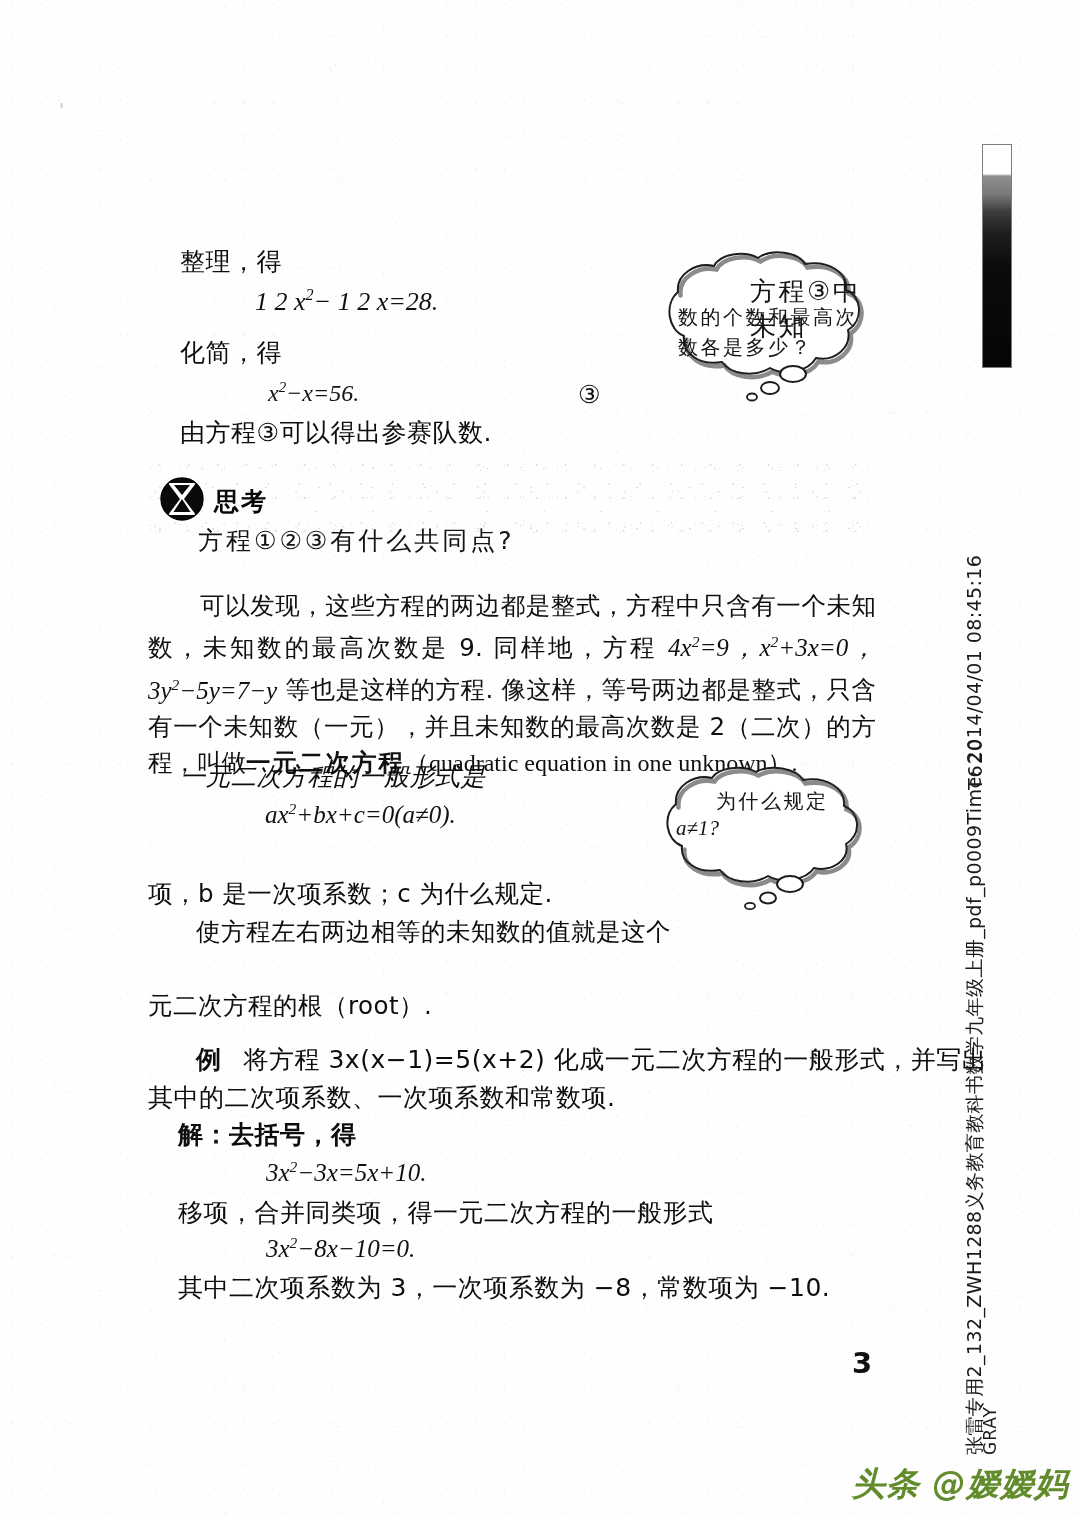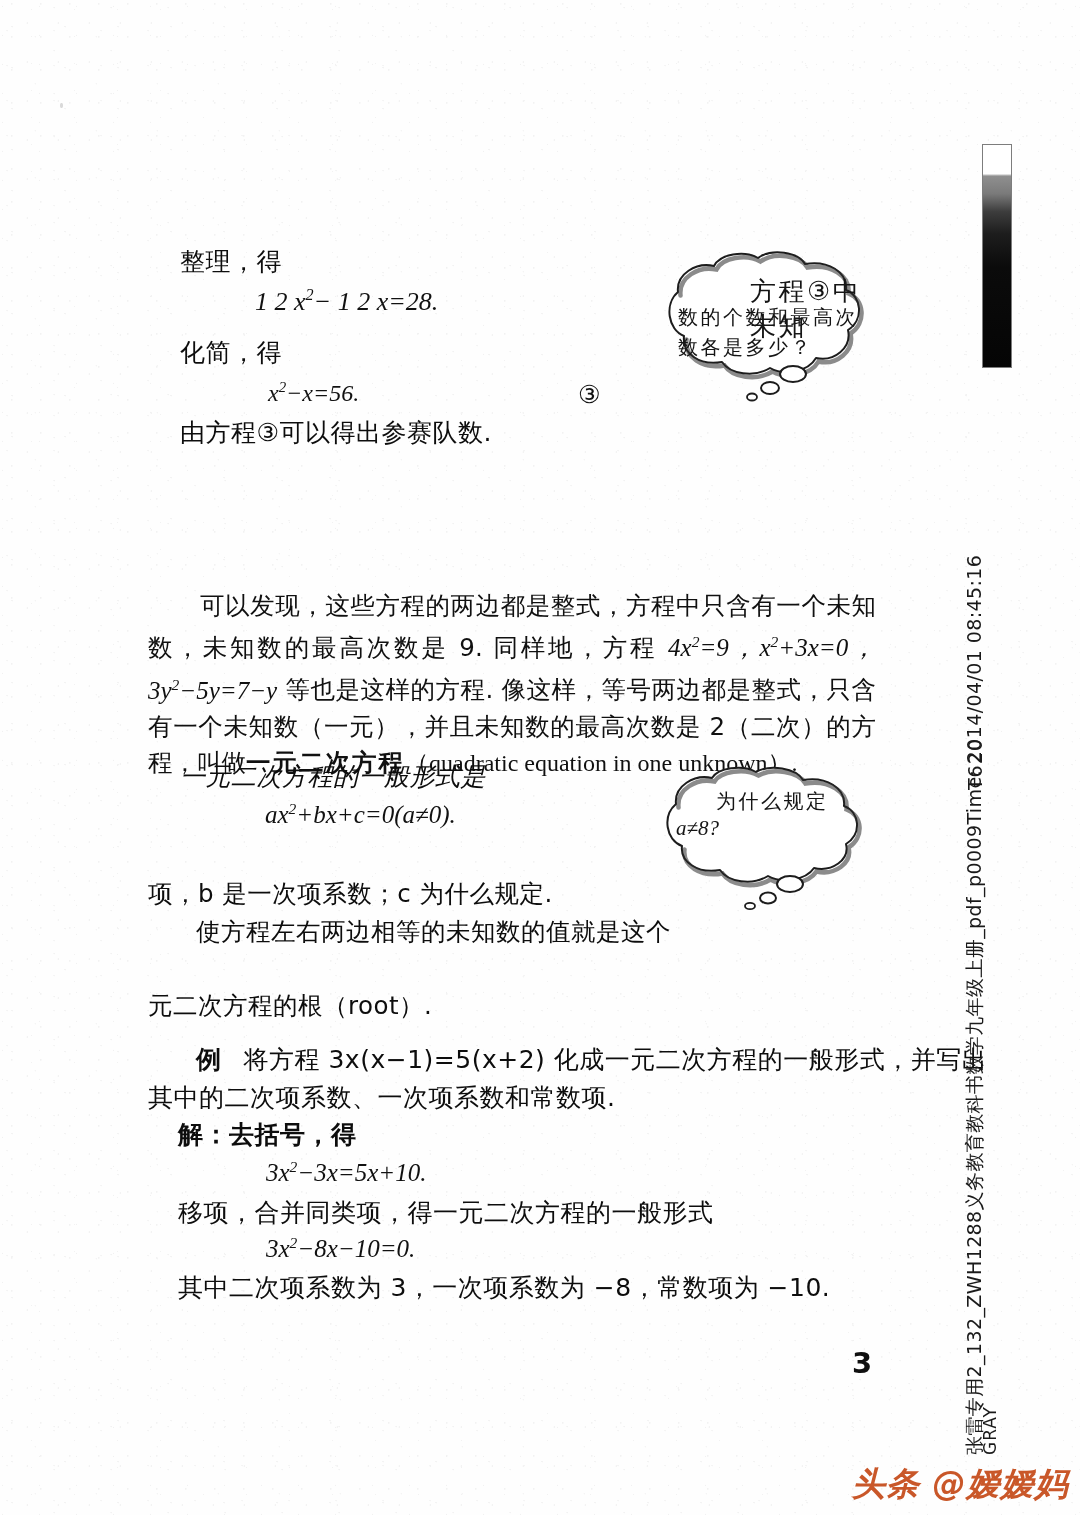--- a/index.html
+++ b/index.html
@@ -171,21 +171,21 @@
 
   
   #watermark {
     position: absolute;
     left: 852px;
     top: 1462px;
     font-family: "DejaVu Sans", "Liberation Sans", sans-serif;
     font-size: 33px;
     font-weight: 700;
     font-style: italic;
-    color: #c2410c;
+    color: #4d7c0f;
     letter-spacing: 1px;
     opacity: .88;
   }
 
   .speckdot {
     position: absolute;
     width: 3px; height: 5px;
     background: #d9d9d9;
     border-radius: 40%;
   }
@@ -215,20 +215,36 @@
     <div class="line cn" style="left:180px; top:336px;">化简，得</div>
 
     <div class="line math" style="left:268px; top:379px; font-size:24px;">
       x<sup>2</sup>−x=56.
     </div>
 
     <div class="line circ" style="left:578px; top:380px; font-size:25px;">③</div>
 
     <div class="line cn" style="left:180px; top:416px;">由方程③可以得出参赛队数.</div>
 
+    <div id="think-band">
+      <div class="speck" style="left:0;top:0;width:725px;height:72px;"></div>
+
+      <div id="think-icon">
+        <svg viewBox="0 0 44 44" width="44" height="44" aria-hidden="true">
+          <circle cx="22" cy="22" r="21" fill="#0a0a0a"></circle>
+          <path d="M8 6 L36 6 L24 22 L36 38 L8 38 L20 22 Z" fill="#ffffff"></path>
+          <path d="M22 22 L13.5 35 L30.5 35 Z" fill="#0a0a0a"></path>
+          <path d="M14 8 L30 8 L22 18 Z" fill="#0a0a0a"></path>
+          <circle cx="22" cy="22" r="21" fill="none" stroke="#000" stroke-width="1.4"></circle>
+        </svg>
+      </div>
+
+      <div id="think-label">思考</div>
+      <div id="think-question">方程①②③有什么共同点?</div>
+    </div>
 
     <div class="para" style="left:148px; top:588px; width:728px;">
       <span class="indent"></span><span>可以发现，这些方程的两边都是整式，方程中只含有一个未知数，未知数的最高次数是 9. 同样地，方程 </span><span class="math">4x<sup>2</sup>=9，x<sup>2</sup>+3x=0，3y<sup>2</sup>−5y=7−y</span><span> 等也是这样的方程. 像这样，等号两边都是整式，只含有一个未知数（一元），并且未知数的最高次数是 2（二次）的方程，叫做</span><span class="bold-term">一元二次方程</span><span class="en">（quadratic equation in one unknown）.</span>
     </div>
 
     <div class="line cn" style="left:180px; top:760px;font-style:italic;">一元二次方程的一般形式是</div>
 
     <div class="line math" style="left:265px; top:800px; font-size:25px;">ax<sup>2</sup>+bx+c=0(a≠0).</div>
 
     <div class="line cn" style="left:148px; top:877px; font-size:24.5px;">项，b 是一次项系数；c 为什么规定.</div>
@@ -310,21 +326,21 @@
                  C222 50, 224 72, 208 82
                  C212 98, 194 110, 176 106
                  C168 118, 144 122, 130 114
                  C114 124, 90 120, 82 108
                  C60 112, 42 100, 44 84" fill="none" stroke="#2b2b2b" stroke-width="4.5" stroke-linecap="round" opacity=".55" transform="translate(2.5,3.5)"></path>
         <ellipse cx="152" cy="122" rx="13" ry="8" fill="#fff" stroke="#1c1c1c" stroke-width="2"></ellipse>
         <ellipse cx="130" cy="136" rx="8" ry="5.5" fill="#fff" stroke="#1c1c1c" stroke-width="2"></ellipse>
         <ellipse cx="112" cy="144" rx="5" ry="3.2" fill="#fff" stroke="#1c1c1c" stroke-width="1.8"></ellipse>
       </svg>
       <div class="bubble-text" style="left:78px; top:26px; font-size:20px;">为什么规定</div>
-      <div class="bubble-text" style="left:38px; top:54px; font-size:21px; font-family:'Liberation Serif',serif; font-style:italic; letter-spacing:0;">a≠8?</div>
+      <div class="bubble-text" style="left:38px; top:54px; font-size:21px; font-family:'Liberation Serif',serif; font-style:italic; letter-spacing:0;">a≠1?</div>
     </div>
 
     <div id="gray-bar"></div>
 
     <div class="vtext" style="left:964px; top:790px; font-size:19px; letter-spacing:1px;">T620</div>
 
     <div class="vtext" style="left:962px; top:1455px; font-size:19px; letter-spacing:0.4px;">张雷专用2_132_ZWH1288义务教育教科书数学九年级上册_pdf_p0009Time: 2014/04/01 08:45:16</div>
 
     <div class="vtext" style="left:980px; top:1455px; font-size:17px; letter-spacing:1px;">GRAY</div>
 

